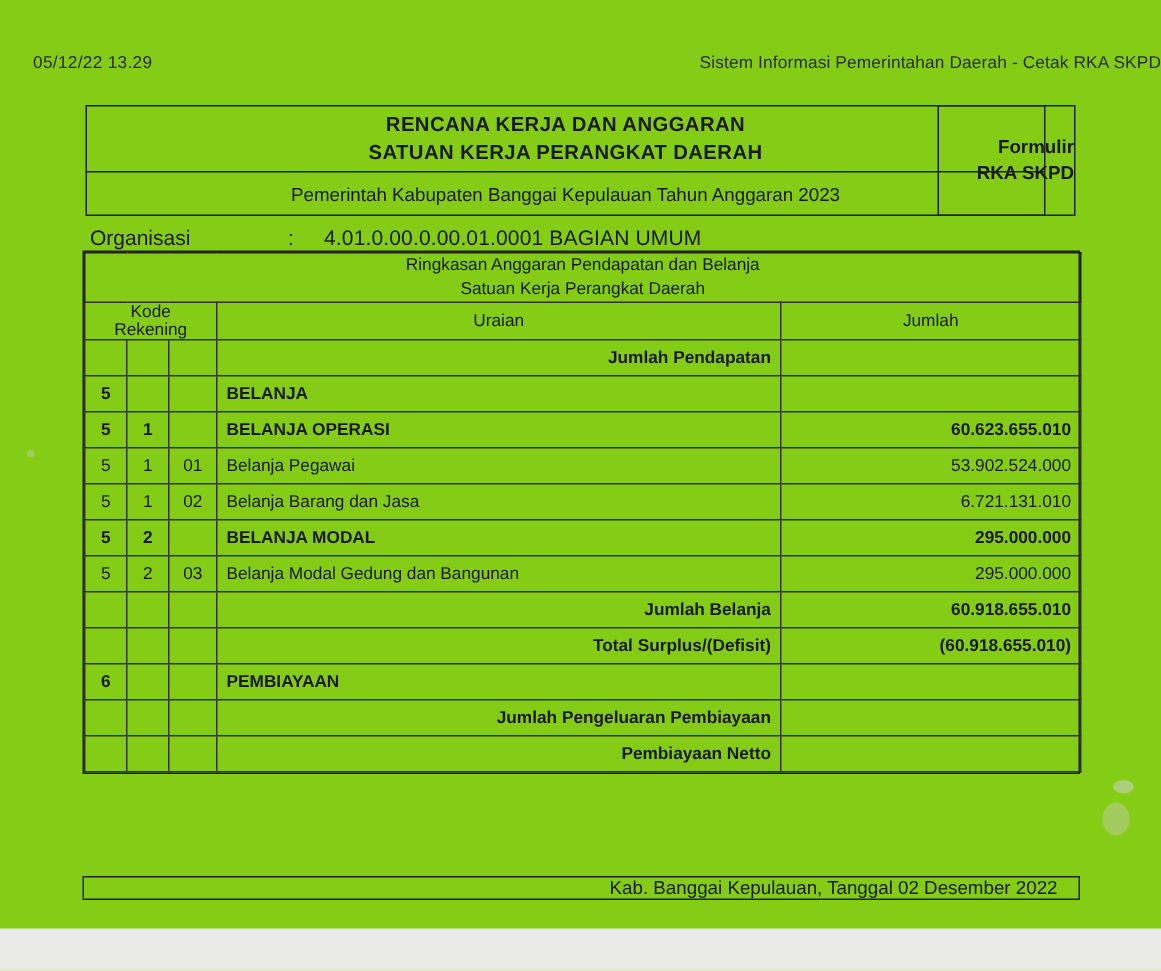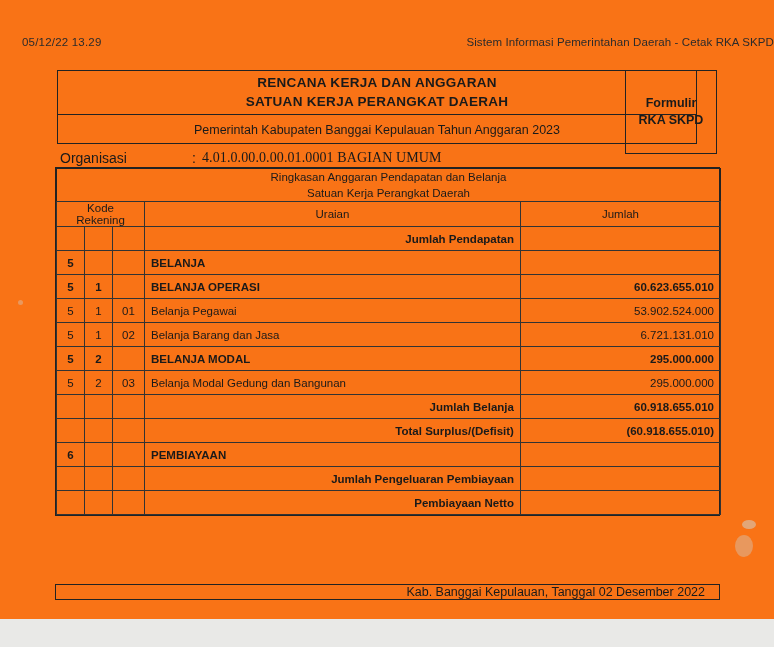--- a/index.html
+++ b/index.html
@@ -11,21 +11,21 @@
     width: 774px;
     height: 647px;
     position: relative;
     font-family: "Liberation Sans", sans-serif;
     color: #1a1a1a;
     overflow: hidden;
   }
   .page {
     position: absolute;
     inset: 0;
-    background: #f97316;
+    background: #84cc16;
   }
   
   .page:after {
     content: "";
     position: absolute;
     left: 0; right: 0; bottom: 0;
     height: 28px;
     background: #e9e9e7;
   }
 
@@ -91,46 +91,46 @@
     display: flex;
     align-items: center;
     justify-content: center;
     font-size: 12.5px;
   }
   .tb-right {
     position: absolute;
     left: 568px;
     top: 0;
     width: 92px;
-    height: 84px;
+    height: 74px;
     border: 1.4px solid #222;
     box-sizing: border-box;
     display: flex;
     flex-direction: column;
-    align-items: center;
+    align-items: flex-end;
     justify-content: center;
     line-height: 1.4;
   }
   .tb-right div {
     font-weight: bold;
     font-size: 12.5px;
   }
 
   
   .org-line {
     position: absolute;
     left: 60px;
     top: 150px;
     width: 660px;
     height: 16px;
     font-size: 14px;
   }
   .org-label { position: absolute; left: 0; top: 0; }
   .org-colon { position: absolute; left: 132px; top: 0; }
-  .org-value { position: absolute; left: 142px; top: 0; letter-spacing: 0.1px; font-family: Liberation Serif, serif; }
+  .org-value { position: absolute; left: 156px; top: 0; letter-spacing: 0.1px; }
 
   
   .maintable {
     position: absolute;
     left: 55px;
     top: 167px;
     width: 665px;
     border: 1.4px solid #222;
     box-sizing: border-box;
     border-collapse: collapse;

